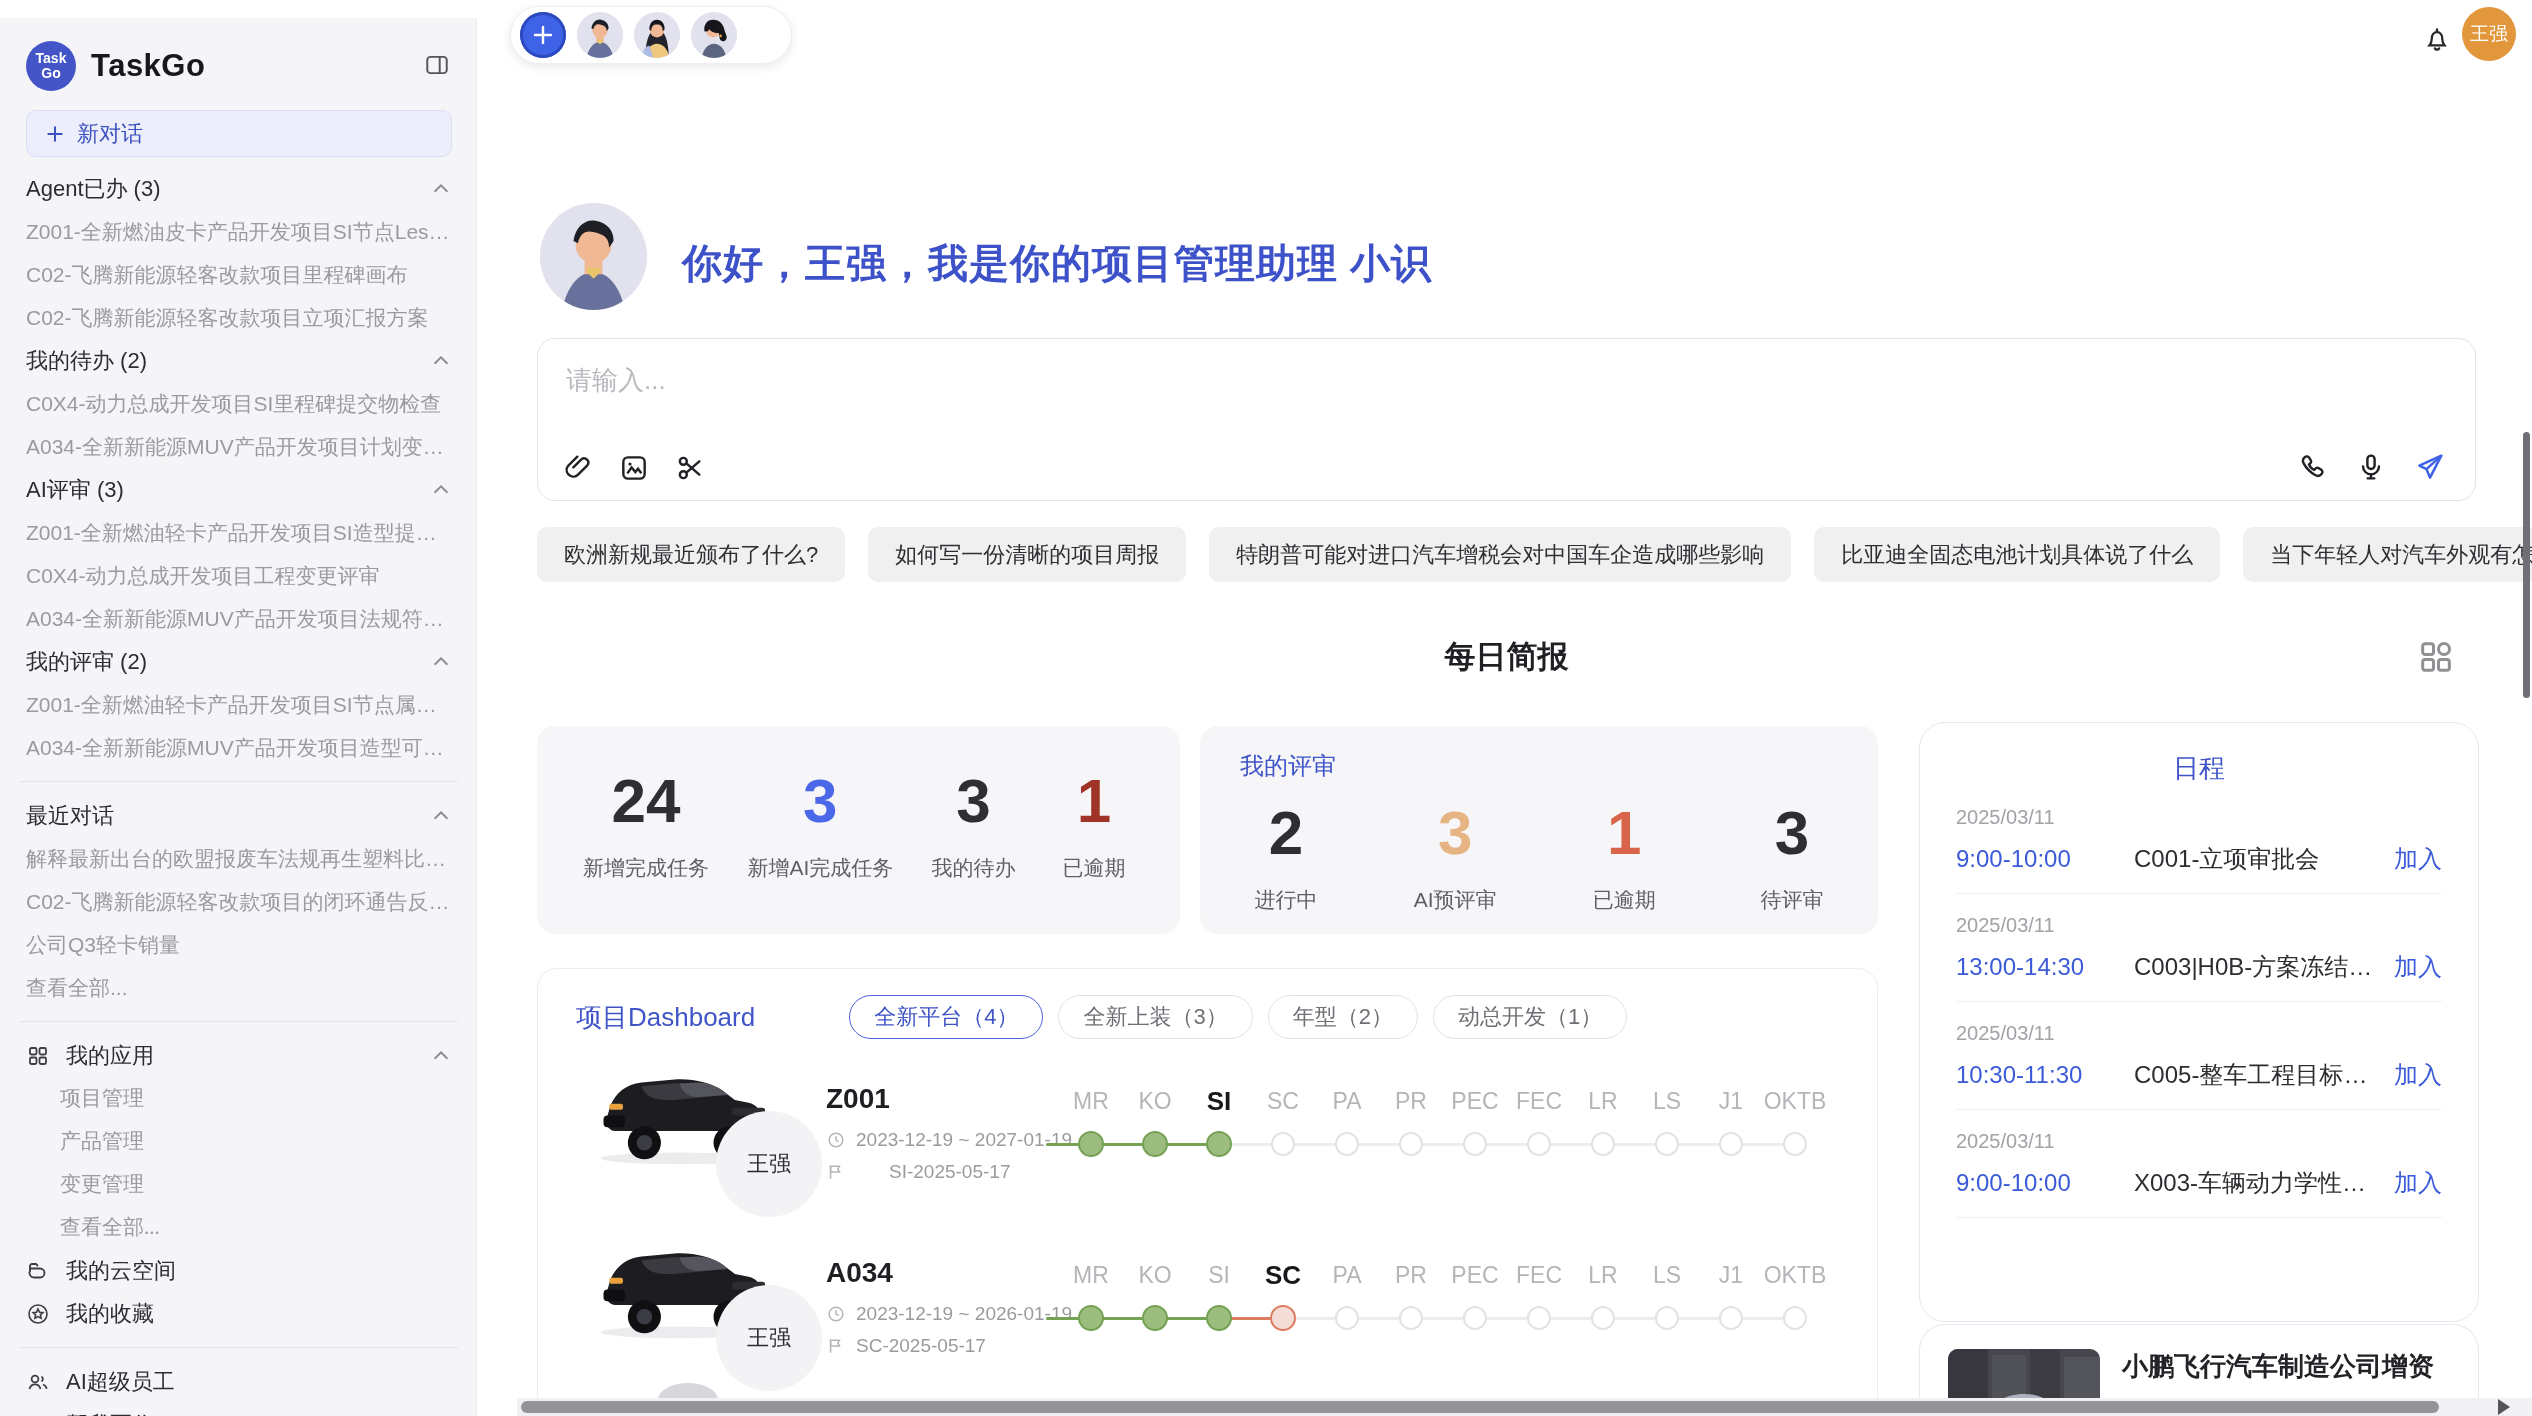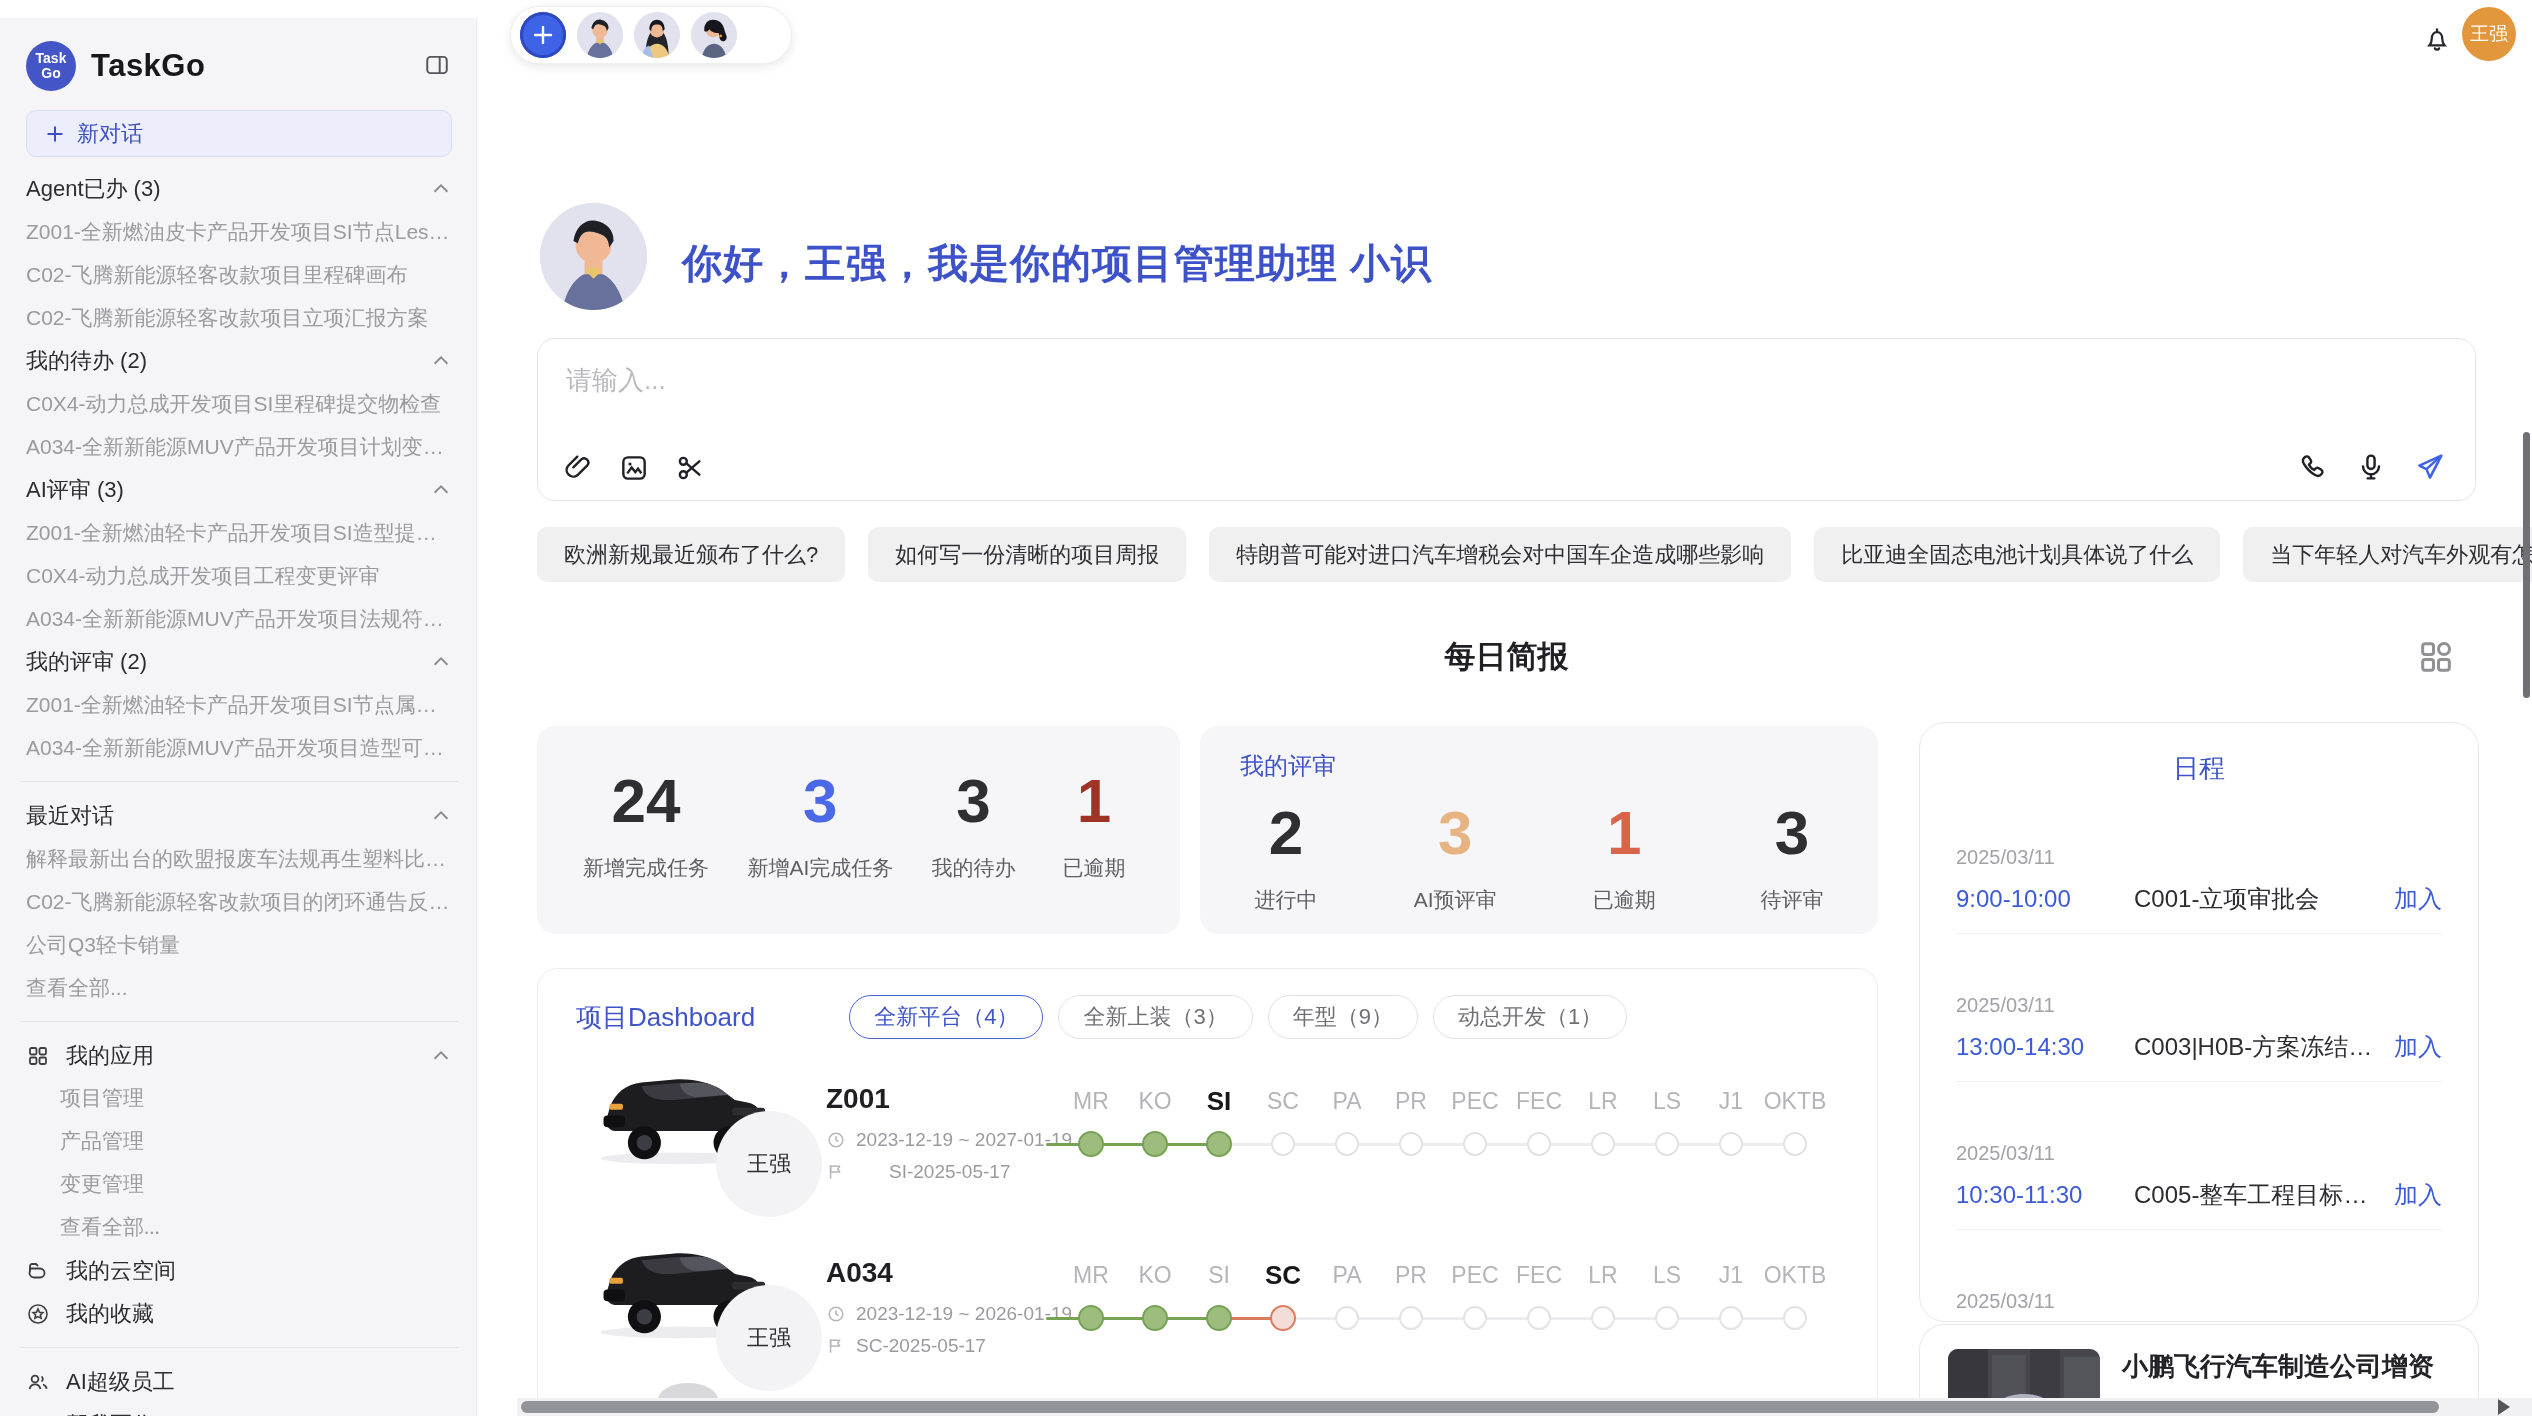--- a/index.html
+++ b/index.html
@@ -100,21 +100,21 @@
   .ms .node.risk{background:#f3ddd6;border:2px solid #dc7c5e;}
   .ms .mlab{position:absolute;transform:translate(-50%,-50%);font-size:23px;color:#b4b4b9;white-space:nowrap;}
   .ms .mlab.cur{color:#17171c;font-weight:bold;font-size:26px;}
   .peek{position:absolute;left:120px;top:414px;width:60px;height:34px;border-radius:50%;background:#d8d8dc;}
 
   
   .sched{position:absolute;left:1919px;top:722px;width:560px;height:600px;background:#fff;border:1px solid #e7e7ef;
          border-radius:26px;box-sizing:border-box;padding:28px 36px;}
   .sched-title{text-align:center;font-size:26px;color:#3f54c8;}
   .s-item{padding:20px 0 18px 0;}
-  .s-date{font-size:20px;color:#a2a2a8;margin-top:40px;}
+  .s-date{font-size:20px;color:#a2a2a8;}
   .s-row{display:flex;align-items:center;margin-top:14px;}
   .s-time{width:178px;font-size:24px;color:#3b5bd8;flex:0 0 auto;}
   .s-name{flex:1;font-size:24px;color:#2c2c31;white-space:nowrap;overflow:hidden;text-overflow:ellipsis;}
   .s-join{font-size:24px;color:#3b5bd8;margin-left:14px;cursor:pointer;}
   .s-div{border:none;border-top:1px solid #f0f0f3;margin:0;}
   .s-all{text-align:center;font-size:26px;color:#3f54c8;margin-top:24px;cursor:pointer;}
 
   .news{position:absolute;left:1919px;top:1324px;width:560px;height:92px;background:#fff;border:1px solid #e7e7ef;
         border-radius:26px 26px 0 0;border-bottom:none;box-sizing:border-box;padding:24px 28px;display:flex;gap:22px;overflow:hidden;}
   .news-img{width:152px;height:80px;border-radius:10px;overflow:hidden;flex:0 0 auto;}
@@ -442,21 +442,21 @@
         </div>
       </div>
     </div>
 
   <div class="dash">
     <div class="dash-head">
       <div class="dash-title">项目Dashboard</div>
       <div class="dash-tabs" id="dash-tabs">
           <div class="dtab active">全新平台（4）</div>
           <div class="dtab">全新上装（3）</div>
-          <div class="dtab">年型（9）</div>
+          <div class="dtab">年型（2）</div>
           <div class="dtab">动总开发（1）</div>
         </div>
     </div>
     <div id="dash-rows">
         <div class="prj">
           <div class="truck">
             <svg viewBox="0 0 190 110">
               <ellipse cx="95" cy="100" rx="80" ry="6" fill="#ececee"></ellipse>
               <path d="M30 72c-6-1-10-5-9-12l4-14c6-14 16-22 32-24l34-3c20-1 36 3 50 12l12 9 14 3c8 2 12 7 12 14v10c0 4-3 5-8 5z" fill="#1d1d21"></path>
               <path d="M57 26l30-3c14-1 26 1 37 7l9 6-42 4c-18 1-30-2-34-14z" fill="#3a3a40"></path>

